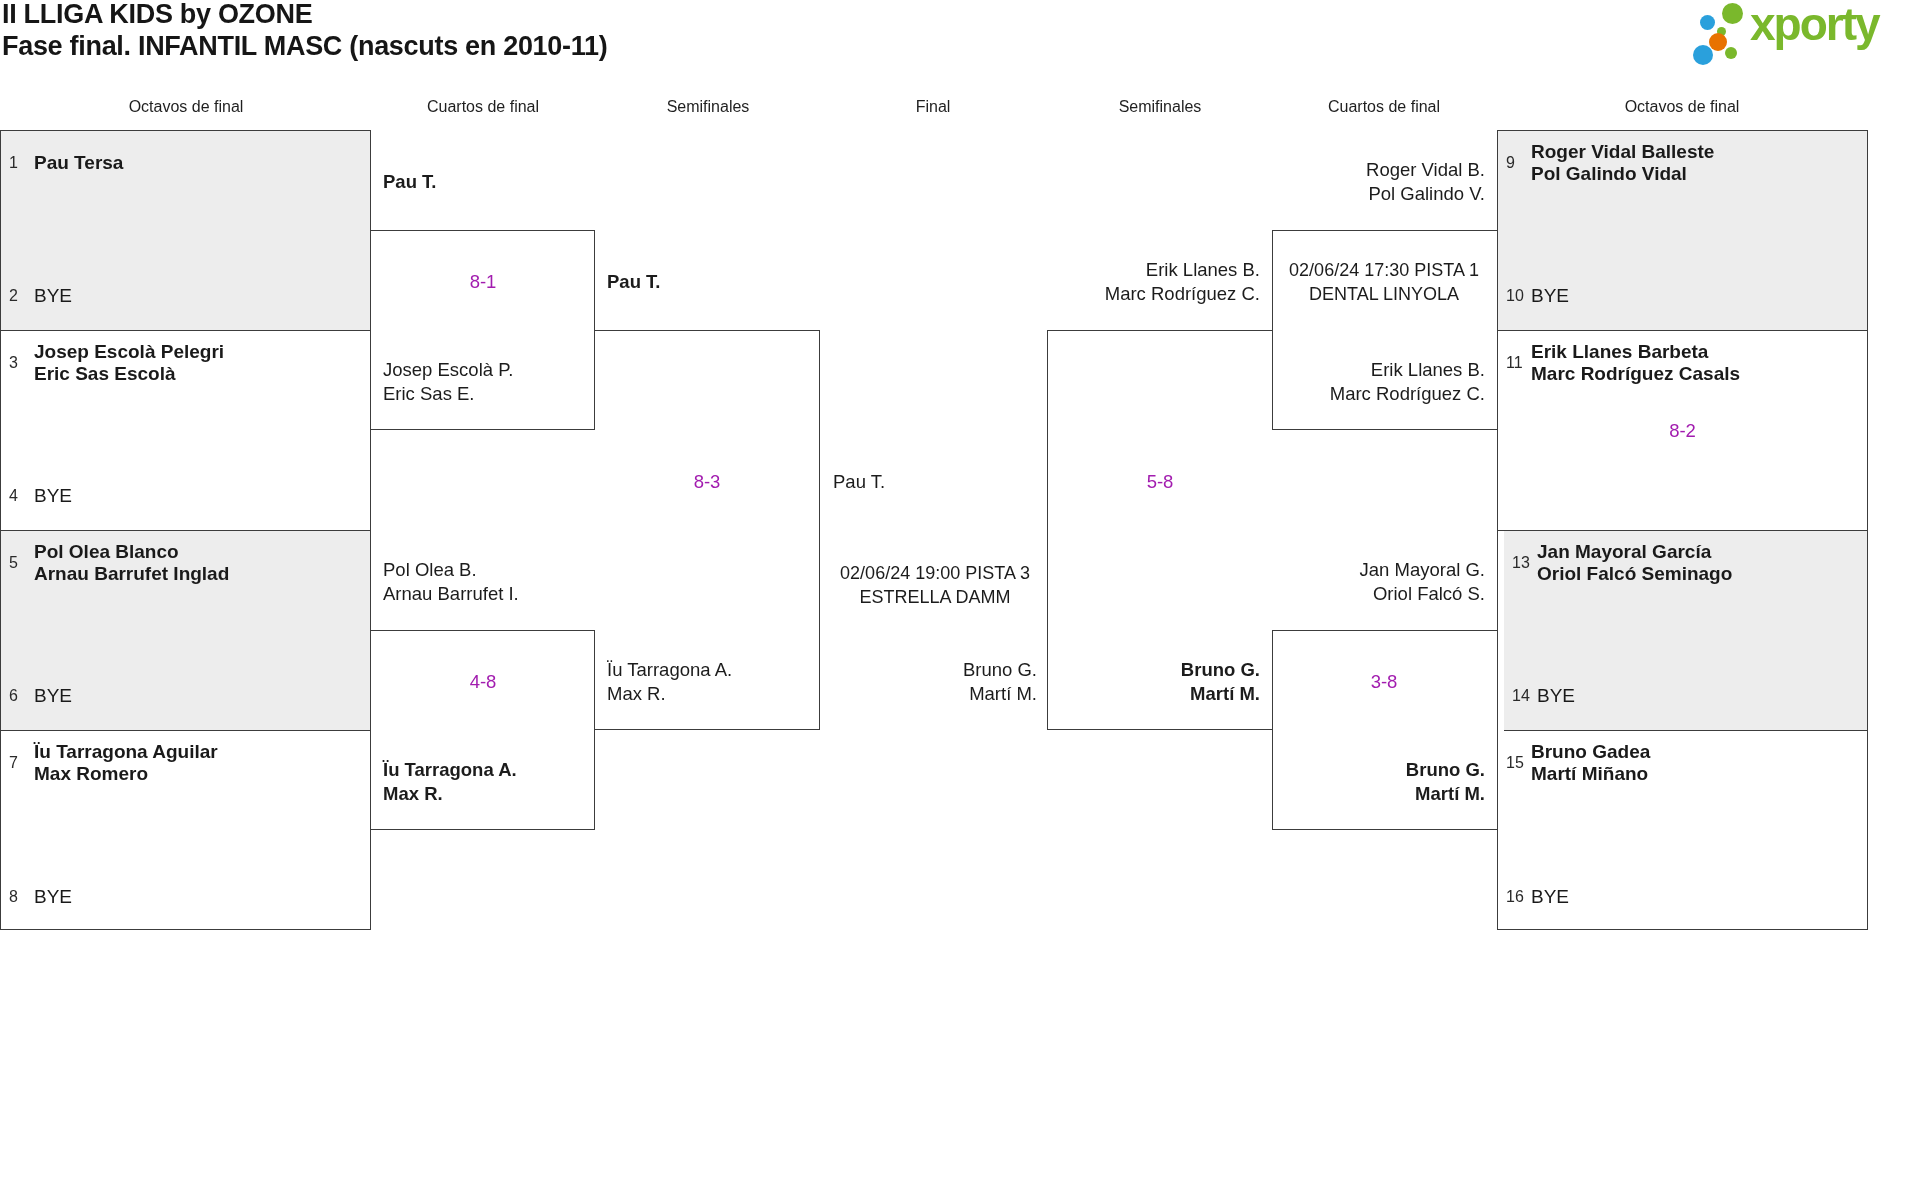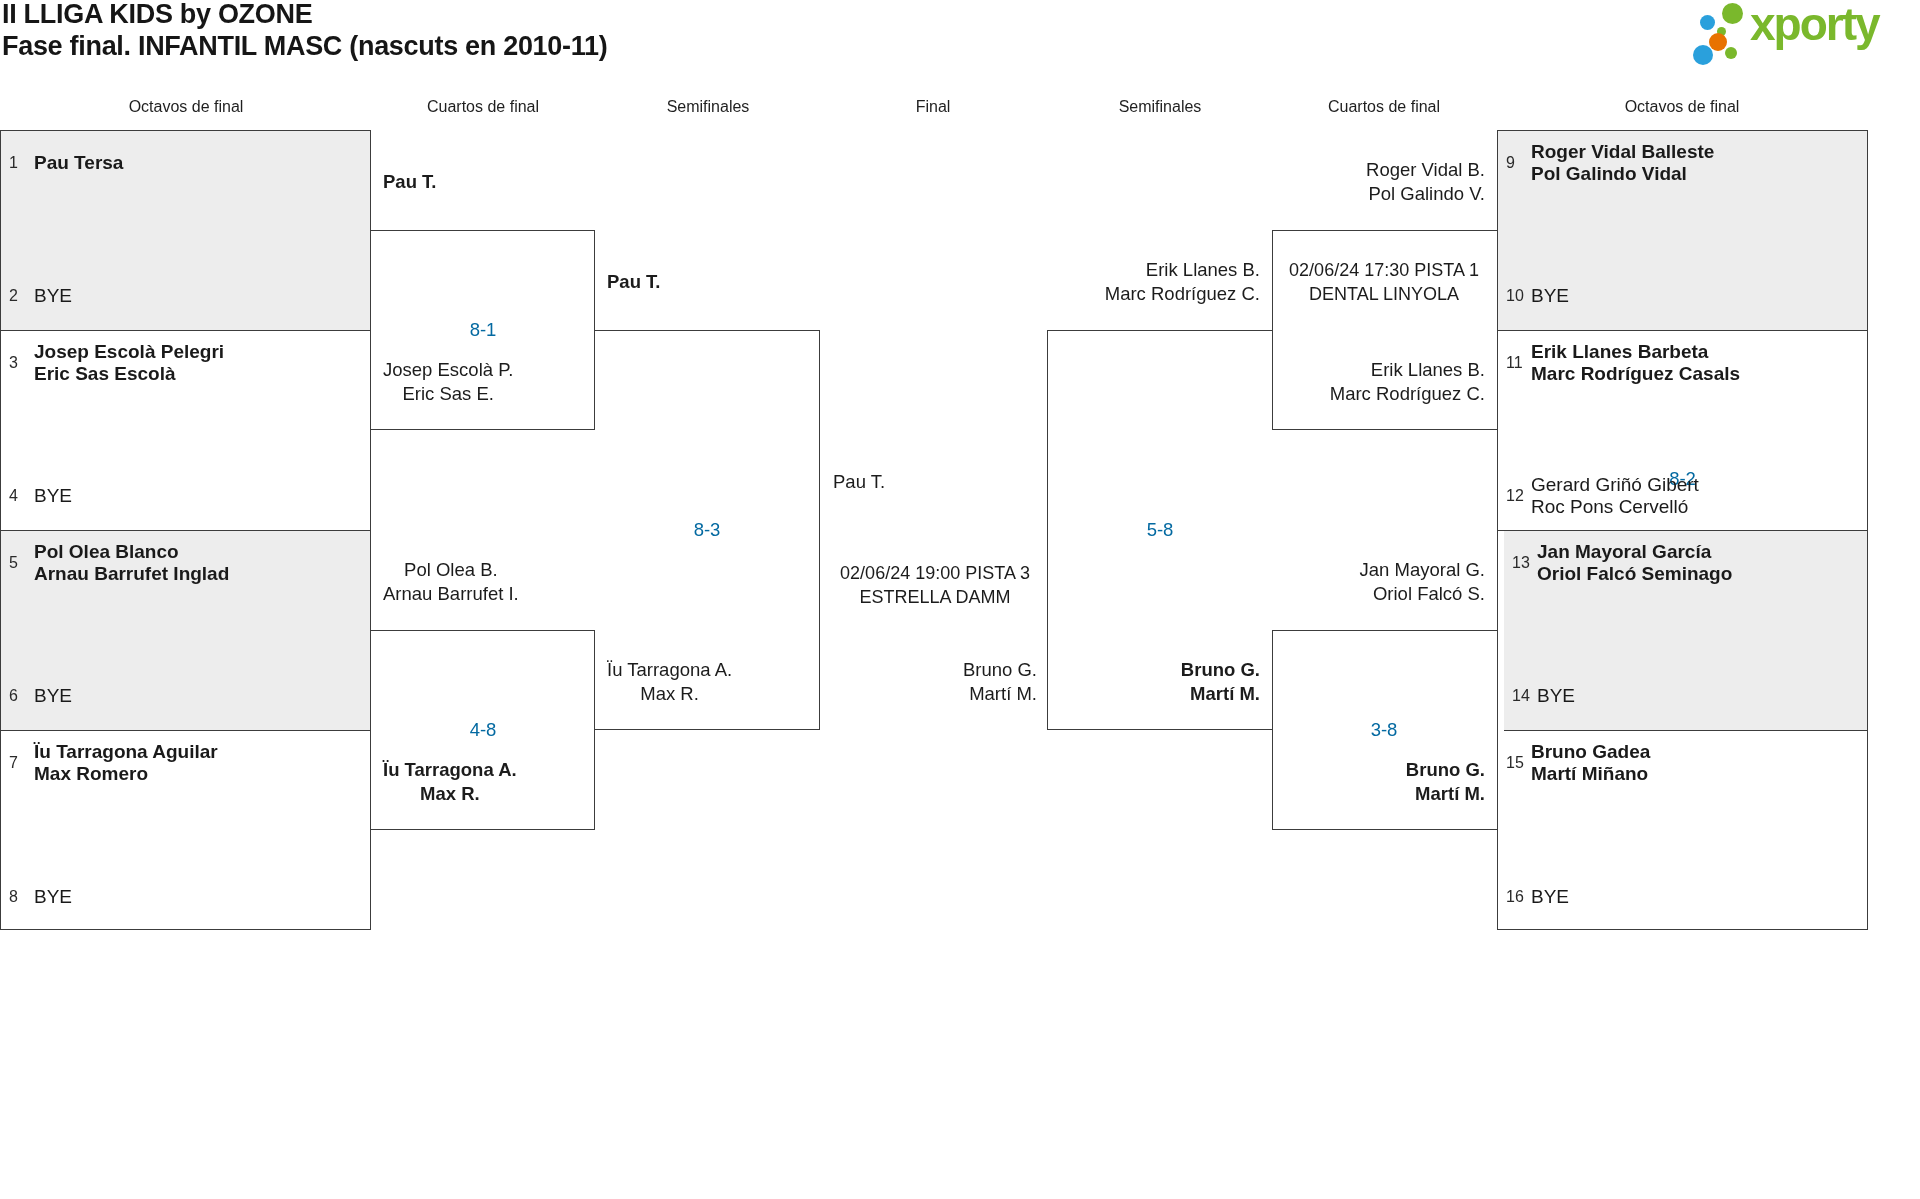--- a/index.html
+++ b/index.html
@@ -20,23 +20,23 @@
   .seed{flex:none;width:25px;font-size:16px;color:#2a2a2a;}
   .tname{font-size:19px;line-height:22px;white-space:pre-line;color:#1a1a1a;}
   .bold{font-weight:700;}
 
   
   .conn{position:absolute;box-sizing:border-box;}
   .conn.l{border:1.5px solid #3c3c3c;border-left:none;}
   .conn.r{border:1.5px solid #3c3c3c;border-right:none;}
 
   
-  .lbl{position:absolute;transform:translateY(-50%);font-size:18.5px;line-height:24px;white-space:pre-line;color:#1c1c1c;text-align:center;}
+  .lbl{position:absolute;transform:translateY(-50%);font-size:18.5px;line-height:24px;white-space:pre-line;color:#1c1c1c;}
   .lbl.ra{text-align:right;}
-  .score{position:absolute;transform:translate(-50%,-50%);font-size:18.5px;color:#0369a1;white-space:nowrap;margin-top:48px;}
+  .score{position:absolute;transform:translate(-50%,-50%);font-size:18.5px;color:#a21caf;white-space:nowrap;}
   .minfo{position:absolute;transform:translate(-50%,-50%);font-size:18px;line-height:24px;text-align:center;white-space:pre-line;color:#1c1c1c;}
 
   
   .logo{position:absolute;left:1690px;top:0;width:228px;height:66px;}
   .dot{position:absolute;border-radius:50%;}
   .logotext{position:absolute;left:60px;top:-9px;font-size:46px;line-height:66px;font-weight:700;letter-spacing:-2px;color:#7ab82c;}
 </style>
 </head>
 <body>
 
@@ -123,25 +123,20 @@
         <span class="tname">BYE</span>
       </div>
     </div>
     <div class="osec b" style="top:200px;">
       <div class="trow t1">
         <span class="seed">11</span>
         <span class="tname bold">Erik Llanes Barbeta
 Marc Rodríguez Casals</span>
       </div>
       <span class="score" style="left:50%;top:50%;">8-2</span>
-      <div class="trow t2">
-        <span class="seed">12</span>
-        <span class="tname">Gerard Griñó Gibert
-Roc Pons Cervelló</span>
-      </div>
     </div>
     <div class="osec alt b" style="top:400px;margin-left:6px;">
       <div class="trow t1">
         <span class="seed">13</span>
         <span class="tname bold">Jan Mayoral García
 Oriol Falcó Seminago</span>
       </div>
       <div class="trow t2">
         <span class="seed">14</span>
         <span class="tname">BYE</span>

